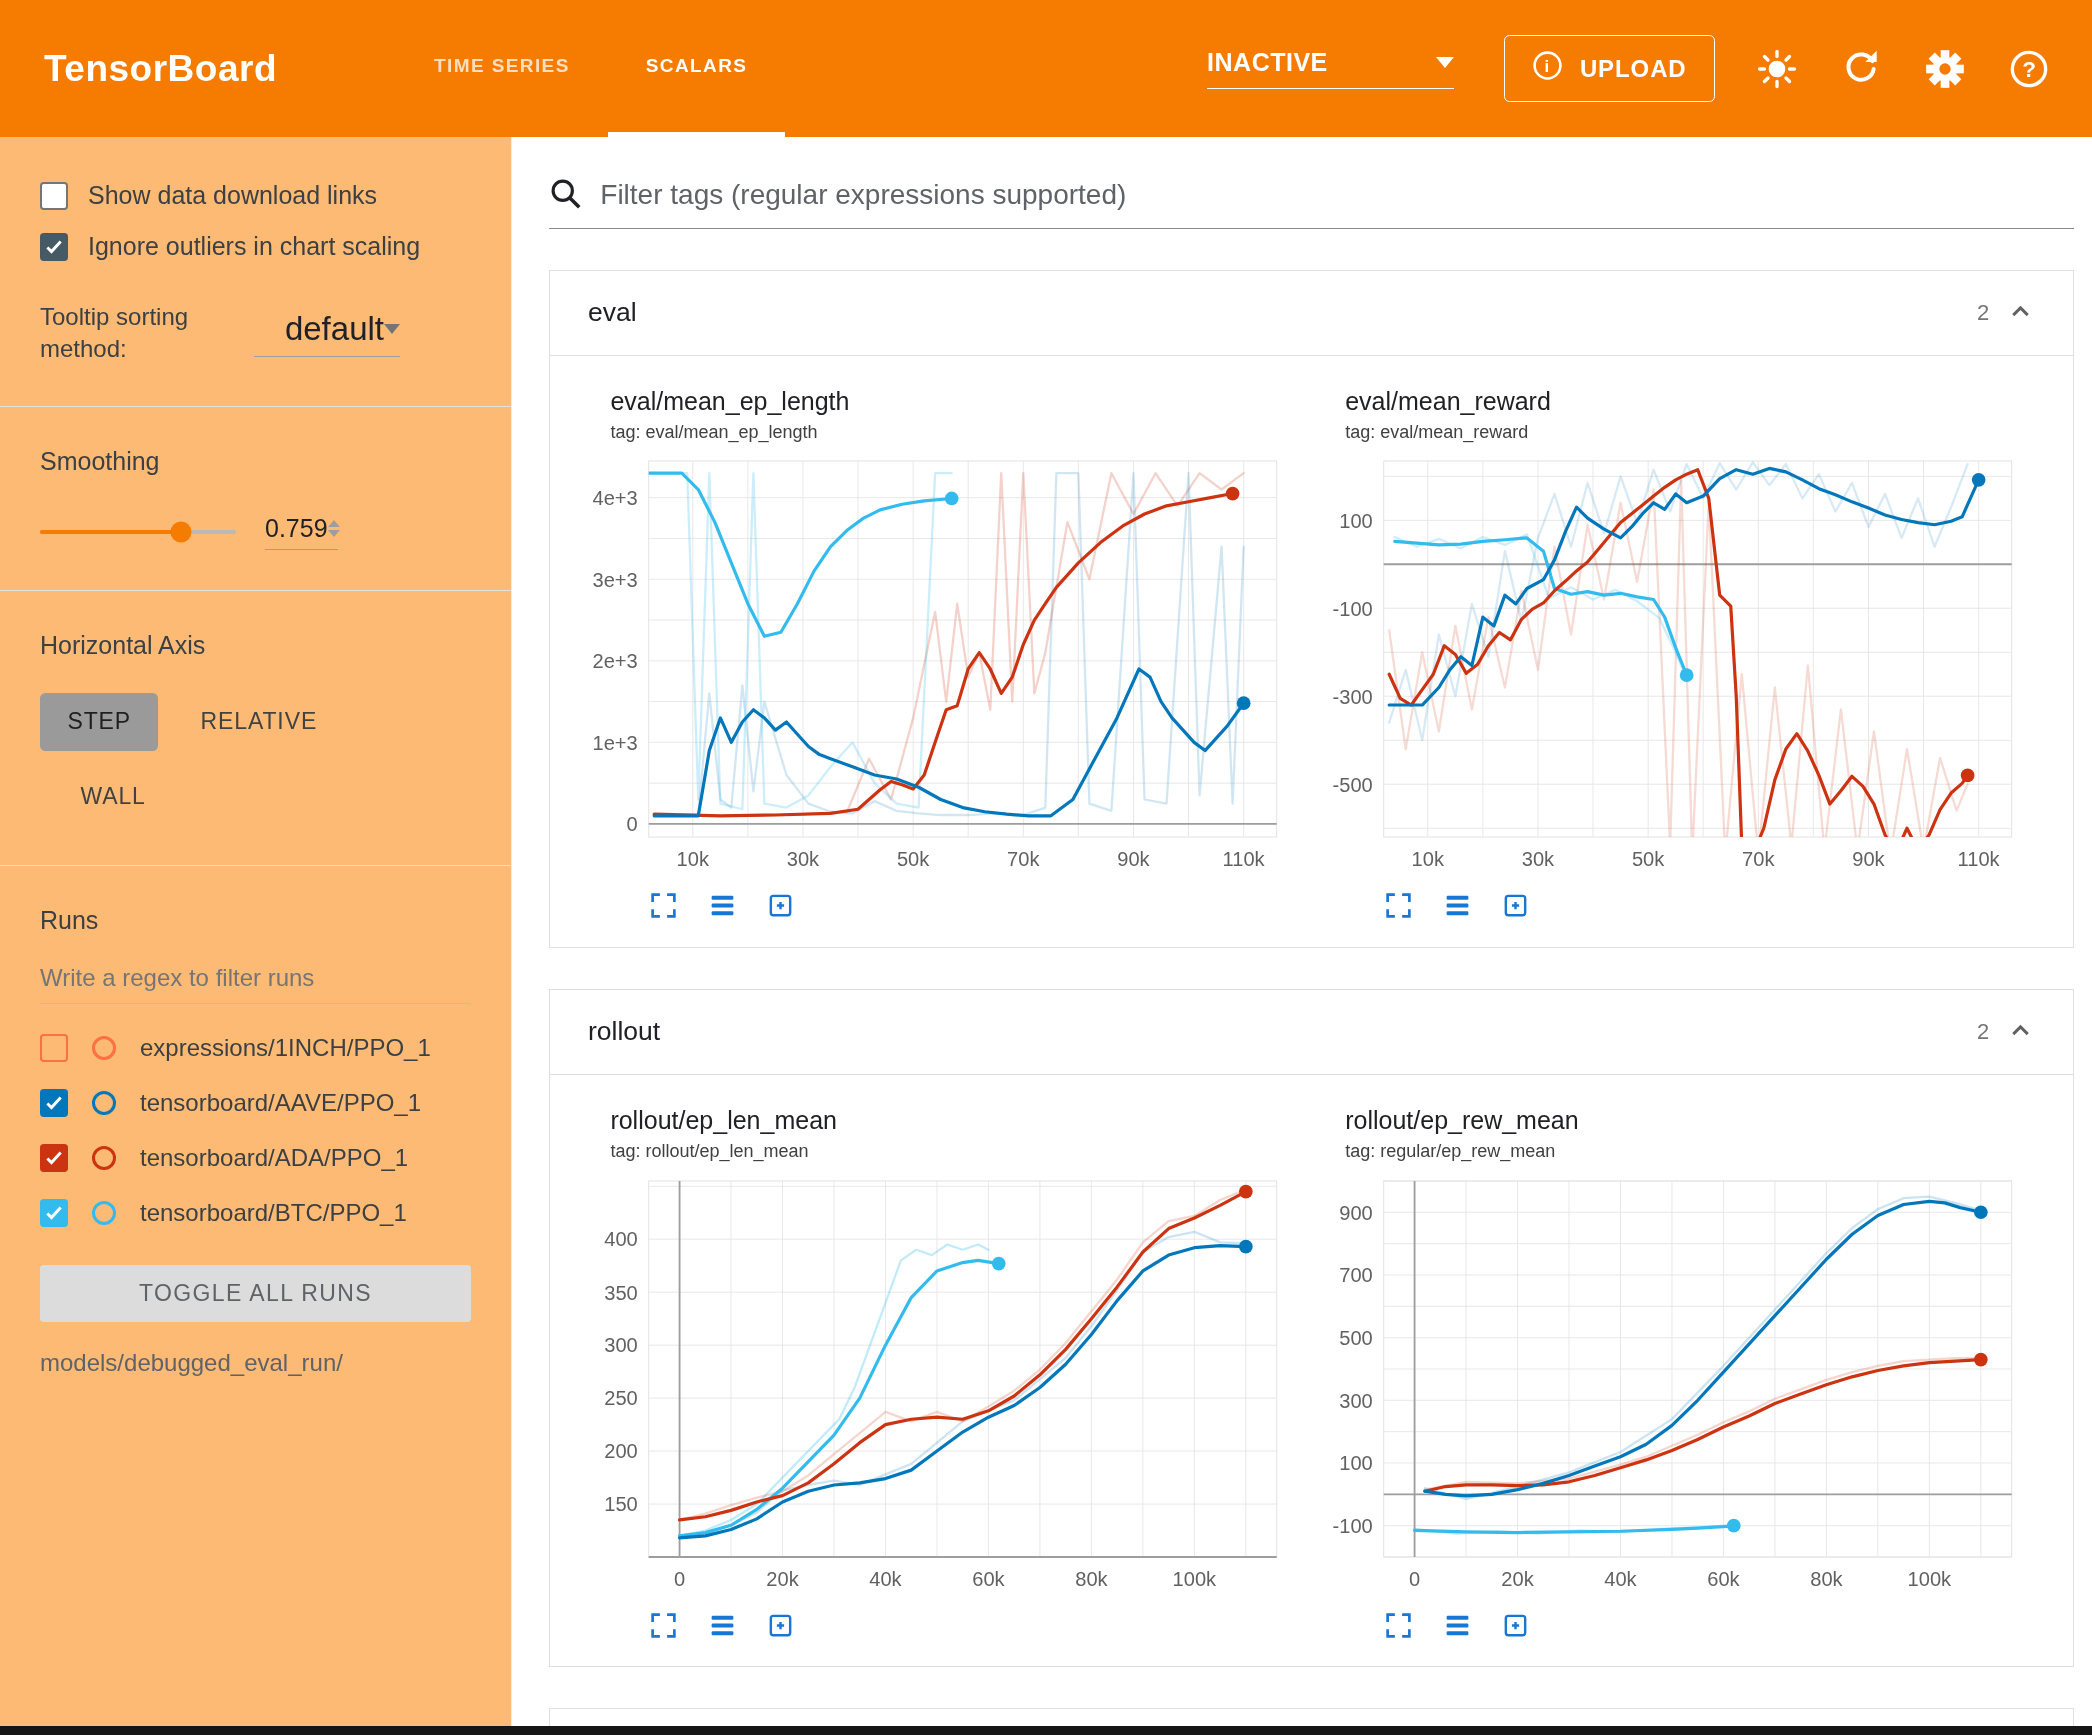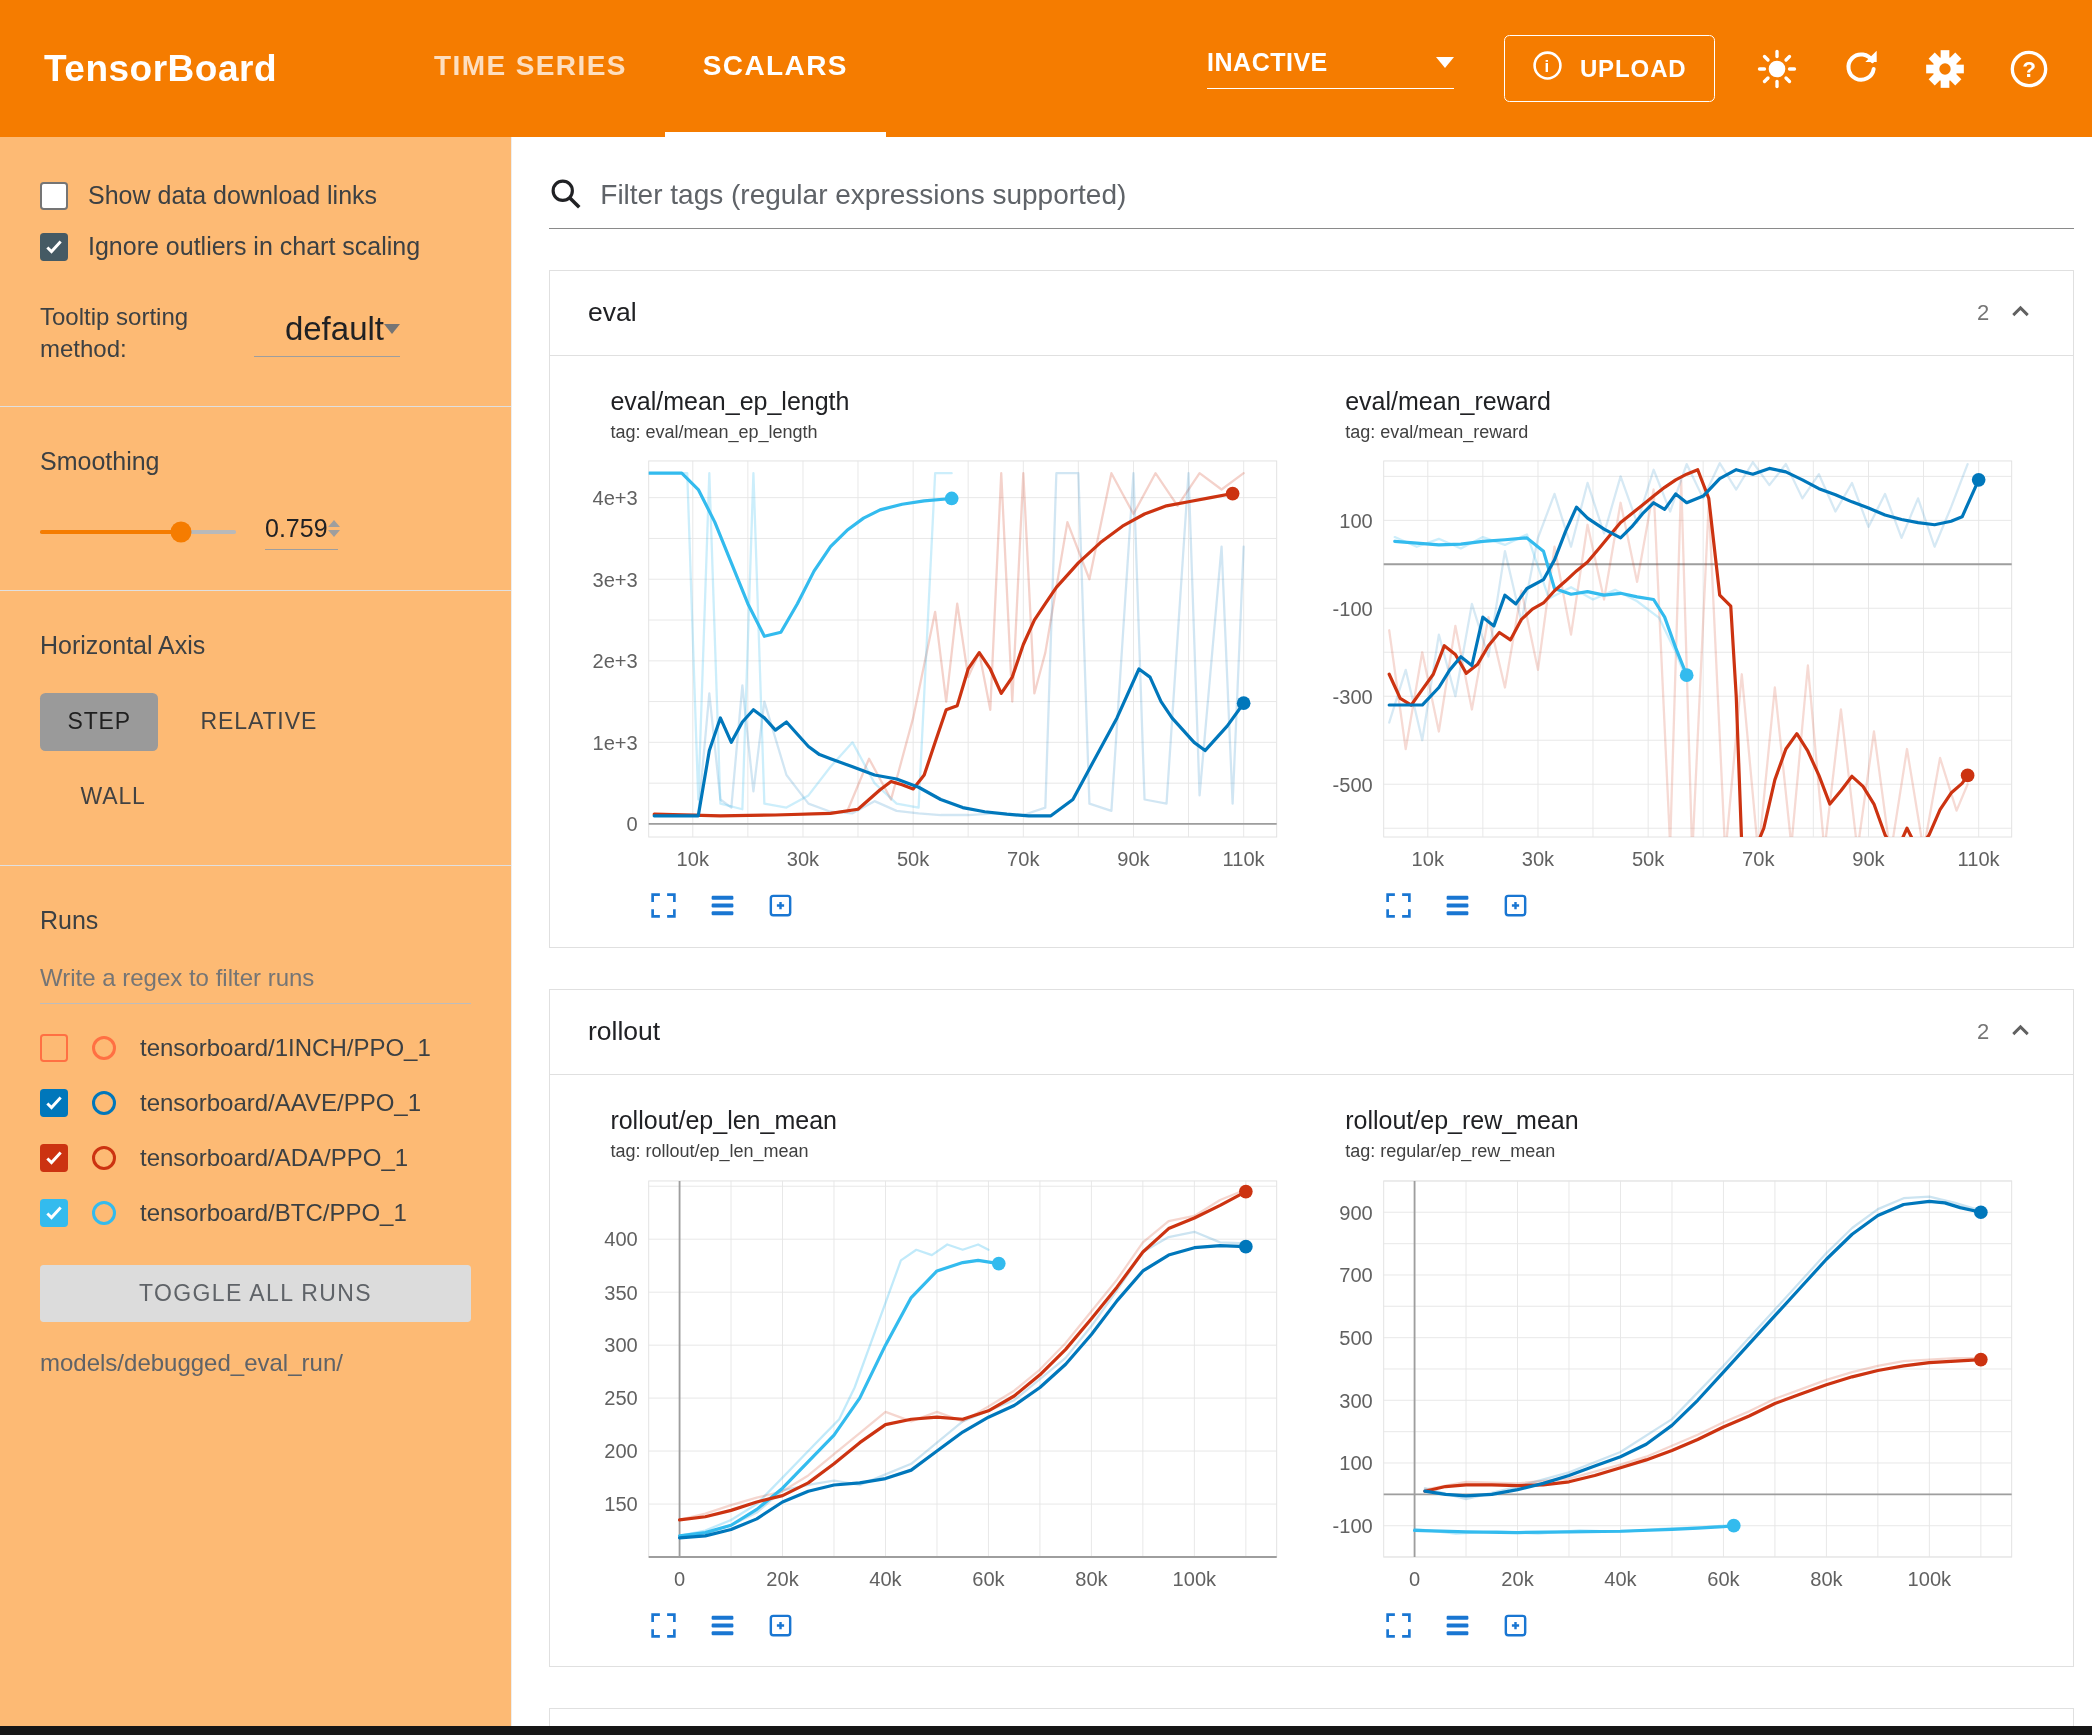--- a/index.html
+++ b/index.html
@@ -9,21 +9,21 @@
     background:#fff; position:relative; overflow:hidden; color:#3c4043;
   }
   
   .header {
     position:absolute; top:0; left:0; right:0; height:137px;
     background:#f57c00; display:flex; align-items:center; color:#fff; z-index:5;
   }
   .brand { font-size:37px; font-weight:bold; margin-left:44px; letter-spacing:0.5px; }
   .tabs { display:flex; height:100%; margin-left:119px; }
   .tab {
-    display:flex; align-items:center; padding:0 38px; font-size:28px; letter-spacing:1.4px;
+    display:flex; align-items:center; padding:0 38px; font-size:19px; letter-spacing:1.4px;
     color:rgba(255,255,255,0.75); font-weight:600; border-bottom:5.5px solid transparent; cursor:pointer;
   }
   .tab.active { color:#fff; border-bottom-color:#fff;justify-content:center; }
   .header-right { margin-left:auto; display:flex; align-items:center; margin-right:41px; }
   .status-select {
     width:247px; border-bottom:1.8px solid #fff; display:flex; justify-content:space-between;
     align-items:center; padding-bottom:11px; font-weight:bold; font-size:25px; cursor:pointer; letter-spacing:0.5px;
   }
   .caret-down-white { width:0; height:0; border-left:9.1px solid transparent; border-right:9.1px solid transparent; border-top:11px solid #fff; }
   .upload-btn {
@@ -229,21 +229,21 @@
   <div class="divider"></div>
 
   <div class="side-label">Runs</div>
   <div class="regex-input-wrap">
     <input type="text" placeholder="Write a regex to filter runs" style="">
   </div>
   <div class="runs-list">
       <div class="run-row">
         <span class="run-cb" style="border-color: rgb(255, 112, 67);"></span>
         <span class="run-ring" style="border-color: rgb(255, 112, 67);"></span>
-        <span class="run-label">tensorboard/1INCH/PPO_1</span>
+        <span class="run-label">expressions/1INCH/PPO_1</span>
       </div>
       <div class="run-row">
         <span class="run-cb" style="border-color: rgb(0, 119, 187); background: rgb(0, 119, 187);">
           <svg width="20" height="20" viewBox="0 0 24 24">
             <path d="M4 12.5l5 5 11-12" fill="none" stroke="#fff" stroke-width="3.5"></path>
           </svg>
         </span>
         <span class="run-ring" style="border-color: rgb(0, 119, 187);"></span>
         <span class="run-label">tensorboard/AAVE/PPO_1</span>
       </div>

